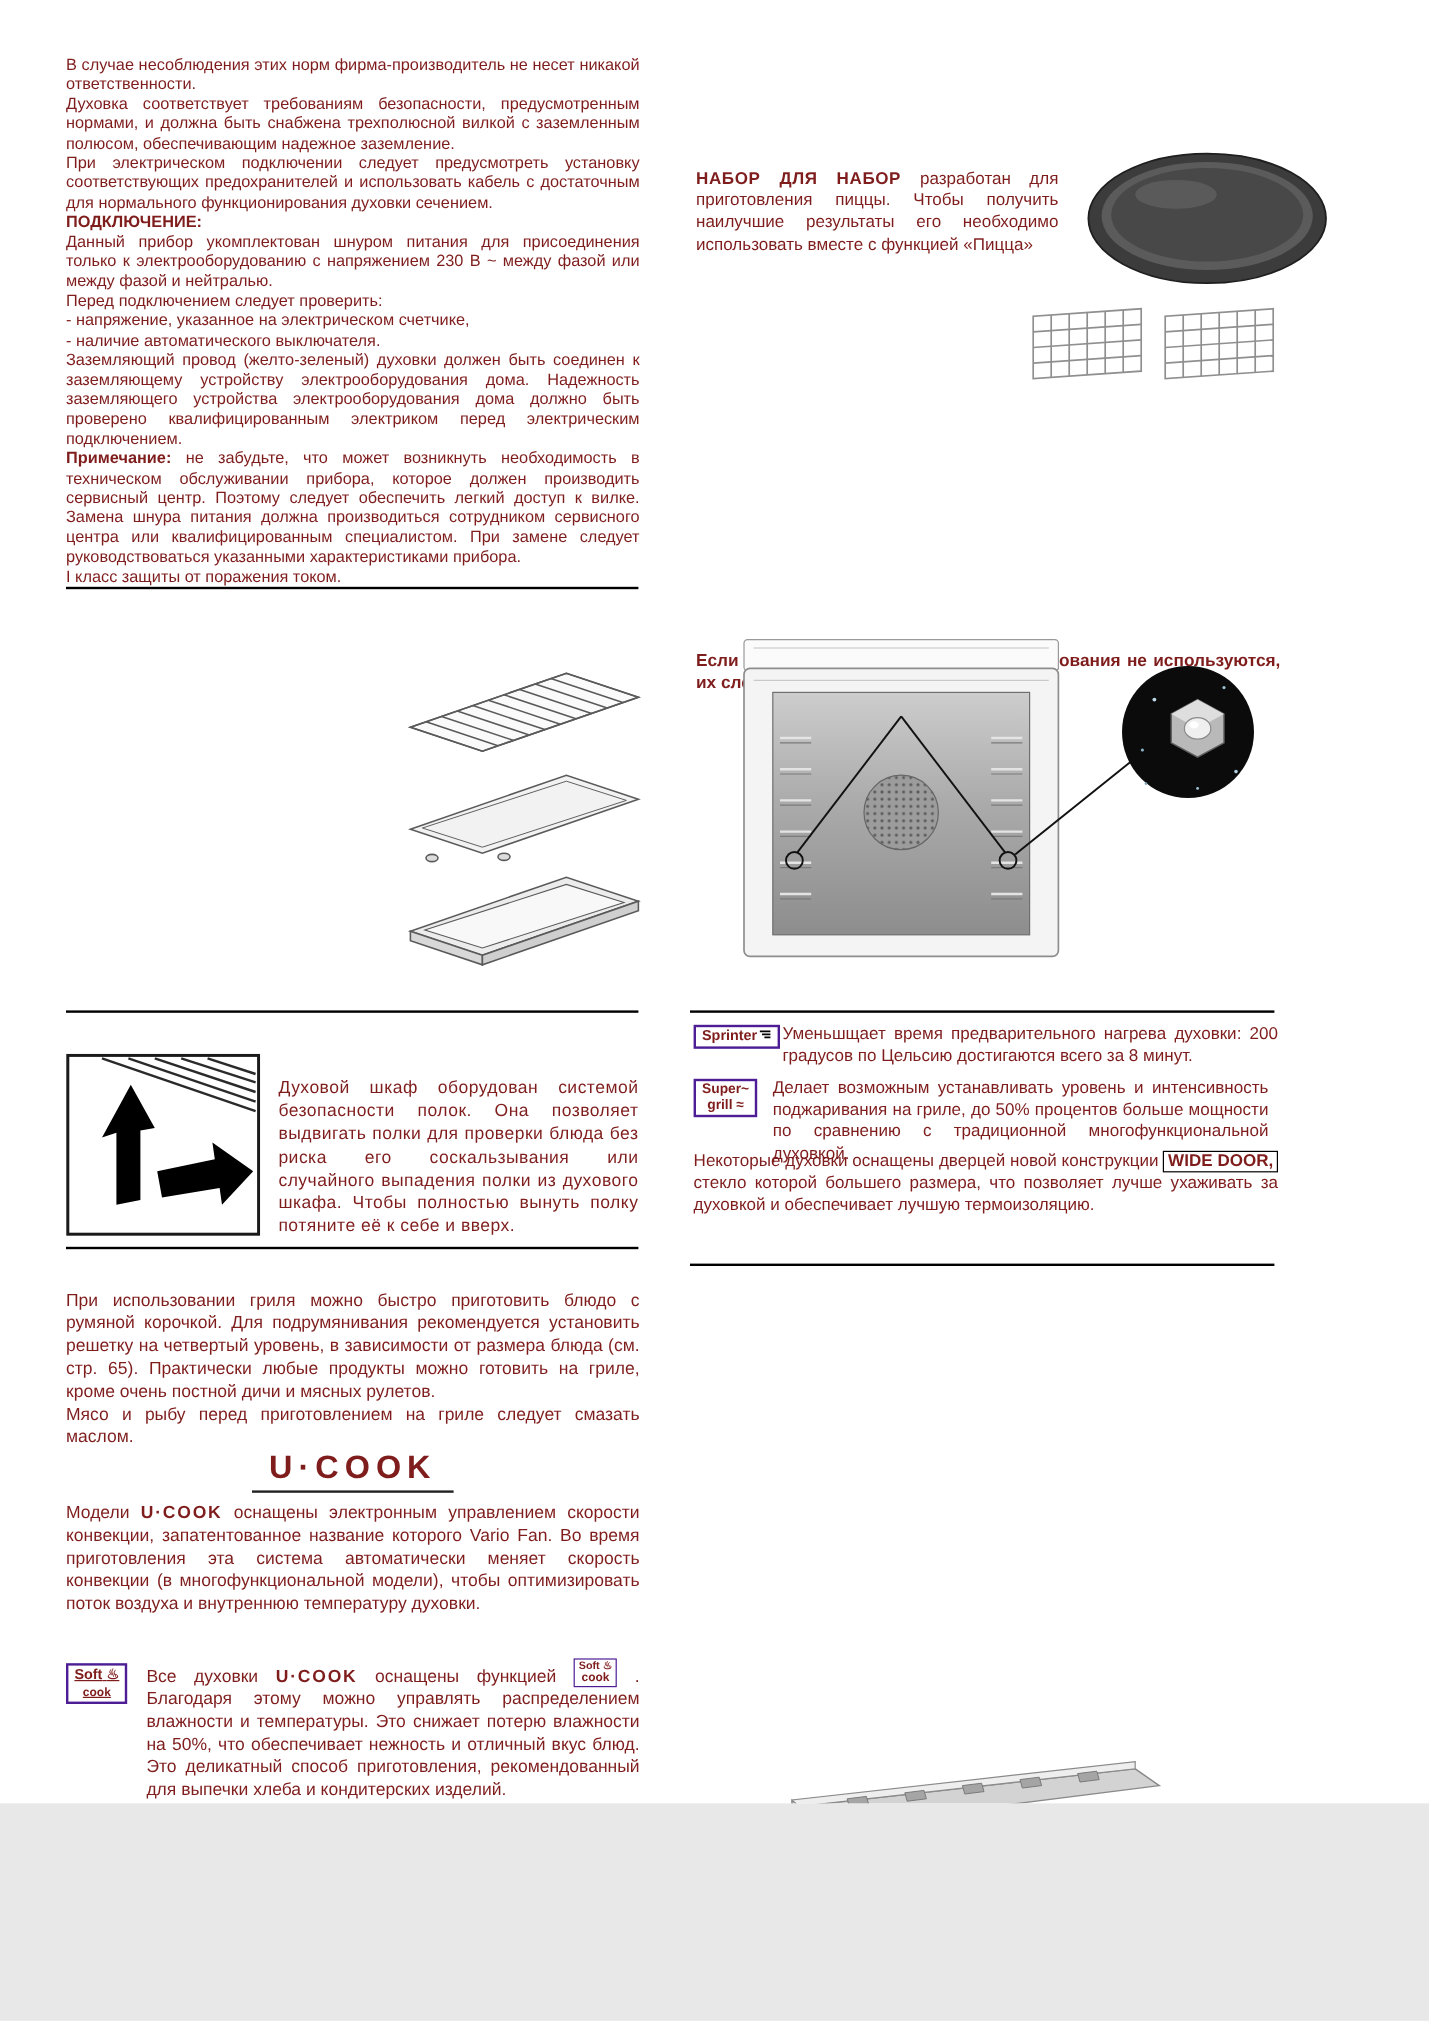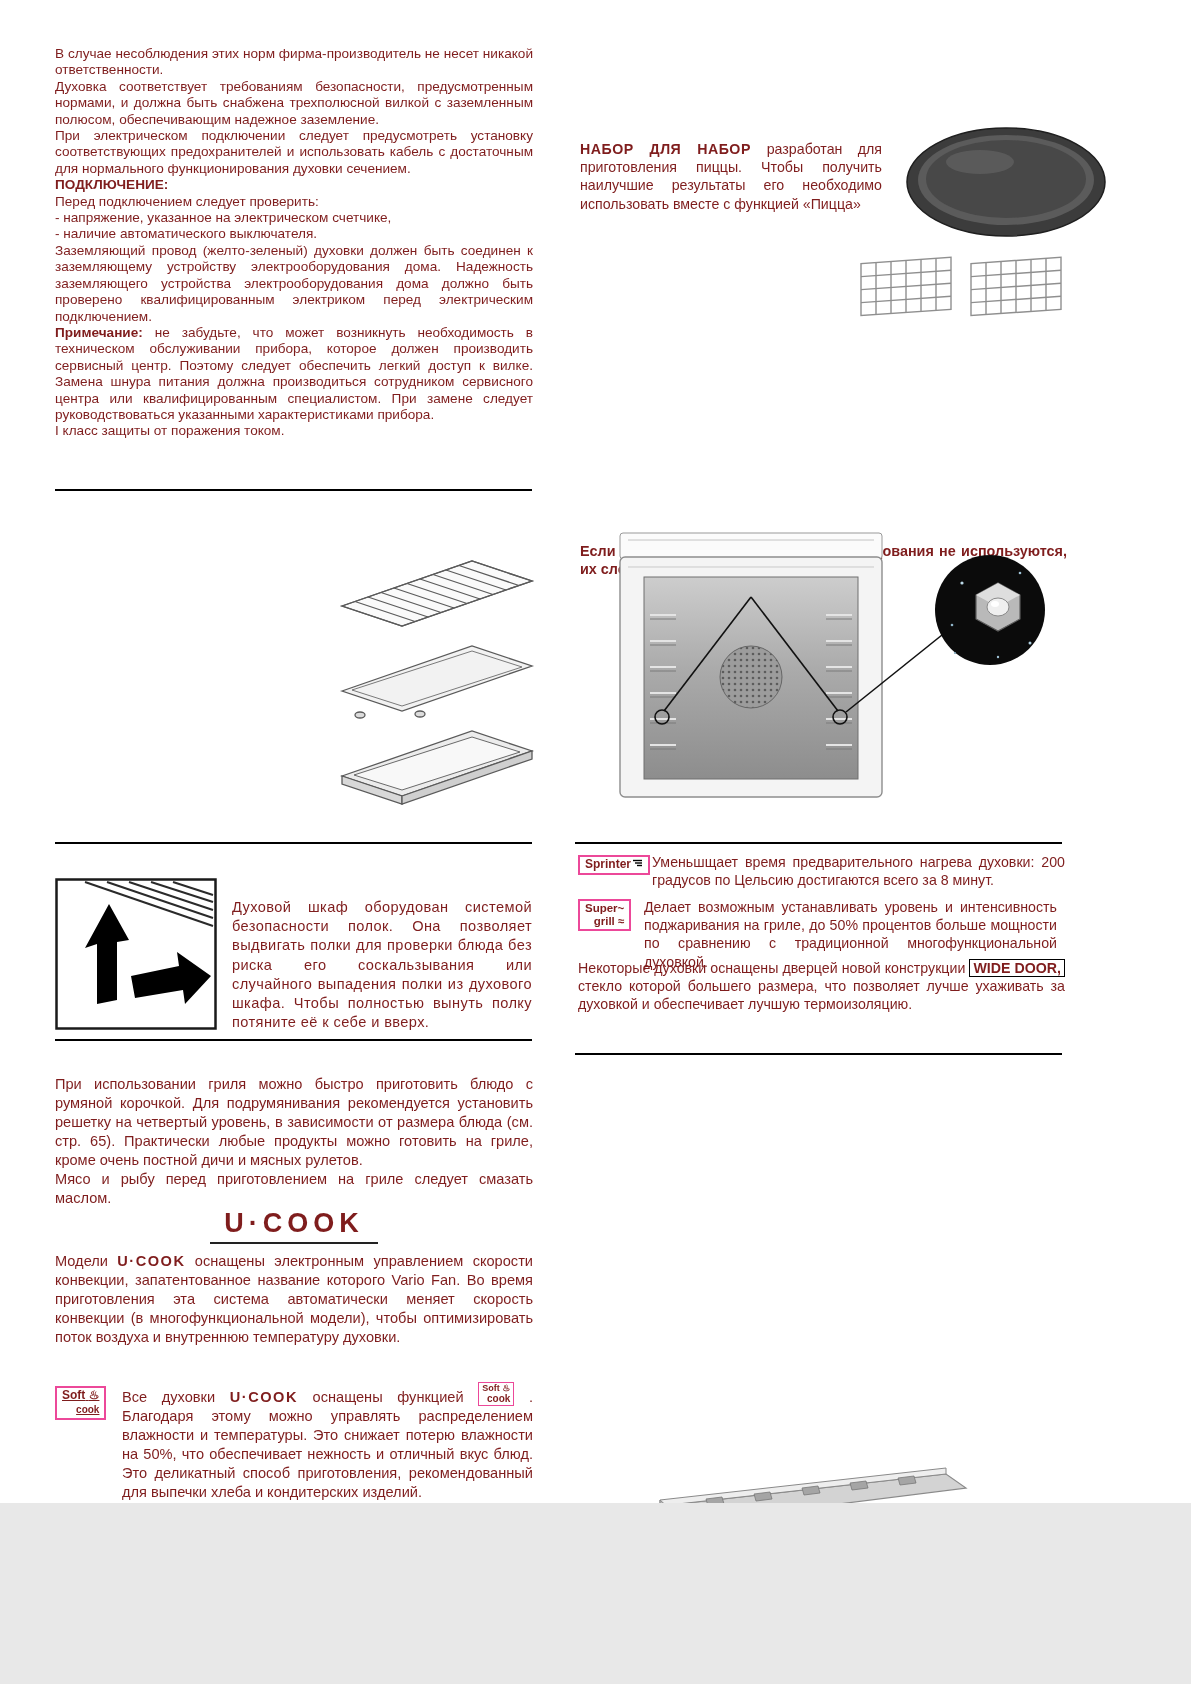--- a/index.html
+++ b/index.html
@@ -16,26 +16,26 @@
   }
   .abs { position: absolute; }
   .txt { font-size: 13.6px; line-height: 16.4px; text-align: justify; }
   .txt p { margin: 0; }
   .rtxt { font-size: 14.2px; line-height: 18.2px; text-align: justify; }
   .rtxt p { margin: 0; }
   .bold { font-weight: bold; }
   .divider { position: absolute; height: 2px; background: #000000; }
   .badge {
     display: inline-block;
-    border: 2px solid #ec4899;
+    border: 2px solid #4c1d95;
     padding: 1px 5px;
     font-weight: bold;
     font-size: 11.5px;
     line-height: 1.15;
-    text-align: right;
+    text-align: center;
     background: #fff;
     white-space: nowrap;
   }
   .badge small { font-weight: bold; font-size: 10px; }
   .boxed { border: 1.5px solid #000; padding: 0 3px; font-weight: bold; white-space: nowrap; margin-top: 15px; }
   .ucook { font-weight: bold; letter-spacing: 1.5px; white-space: nowrap; }
   .ucook-big {
     display: inline-block;
     font-size: 27px;
     font-weight: bold;
@@ -50,20 +50,21 @@
 </head>
 <body>
 
 <div class="page">
 
   <div class="abs txt" style="left:55px; top:46px; width:478px;">
     <p>В случае несоблюдения этих норм фирма-производитель не несет никакой ответственности.</p>
     <p>Духовка соответствует требованиям безопасности, предусмотренным нормами, и должна быть снабжена трехполюсной вилкой с заземленным полюсом, обеспечивающим надежное заземление.</p>
     <p>При электрическом подключении следует предусмотреть установку соответствующих предохранителей и использовать кабель с достаточным для нормального функционирования духовки сечением.</p>
     <p class="bold">ПОДКЛЮЧЕНИЕ:</p>
+    <p>Данный прибор укомплектован шнуром питания для присоединения только к электрооборудованию с напряжением 230 В ~ между фазой или между фазой и нейтралью.</p>
     <p>Перед подключением следует проверить:</p>
     <p>- напряжение, указанное на электрическом счетчике,</p>
     <p>- наличие автоматического выключателя.</p>
     <p>Заземляющий провод (желто-зеленый) духовки должен быть соединен к заземляющему устройству электрооборудования дома. Надежность заземляющего устройства электрооборудования дома должно быть проверено квалифицированным электриком перед электрическим подключением.</p>
     <p>
       <span class="bold">Примечание: </span><span>не забудьте, что может возникнуть необходимость в техническом обслуживании прибора, которое должен производить сервисный центр. Поэтому следует обеспечить легкий доступ к вилке. Замена шнура питания должна производиться сотрудником сервисного центра или квалифицированным специалистом. При замене следует руководствоваться указанными характеристиками прибора.</span>
     </p>
     <p>I класс защиты от поражения током.</p>
   </div>
 

